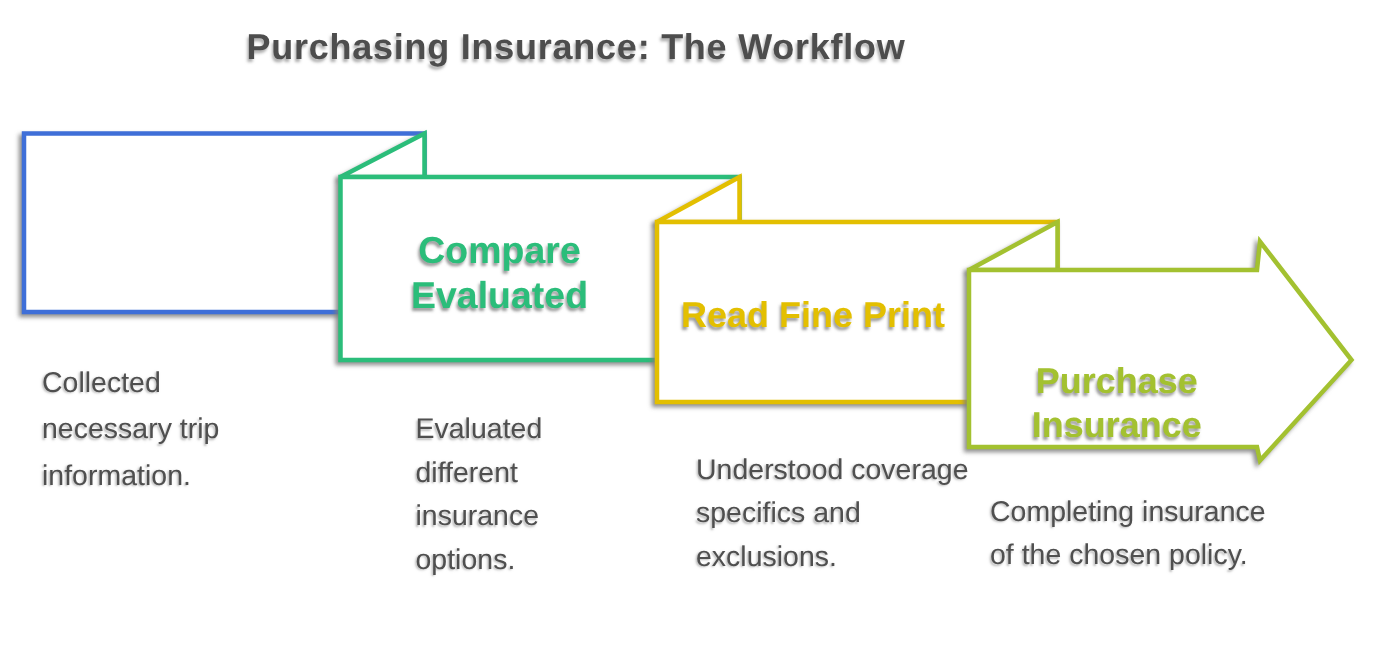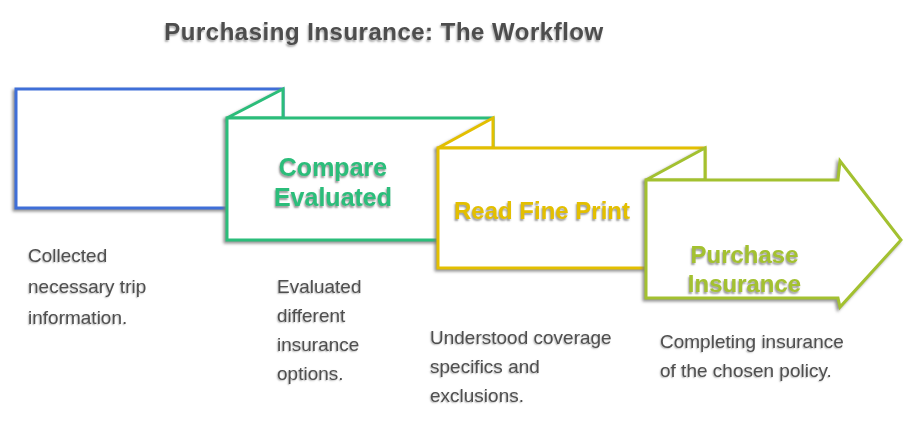--- a/index.html
+++ b/index.html
@@ -19,21 +19,21 @@
   .step-label.l1{left:18px;top:118px;width:190px;}
   .step-label.l2{left:238px;top:152px;width:190px;}
   .step-label.l3{left:438px;top:196px;width:208px;font-size:24px;}
   .step-label.l4{left:646px;top:212px;width:197px;font-size:24px;line-height:29px;}
   .step-desc{
     position:absolute;color:#4f4f4f;font-weight:normal;font-size:19px;line-height:30px;
     text-shadow:-1px 1px 1.5px rgba(130,130,130,.55);
   }
   .step-desc.d1{left:28px;top:240px;width:170px;line-height:31px;}
   .step-desc.d2{left:240px;top:272px;width:125px;line-height:29px;margin-left:37px;}
-  .step-desc.d3{left:430px;top:299px;width:195px;line-height:29px;margin-top:24px;}
+  .step-desc.d3{left:464px;top:299px;width:195px;line-height:29px;}
   .step-desc.d4{left:660px;top:327px;width:195px;line-height:29px;}
 </style>
 </head>
 <body>
 
 <div class="canvas">
 
   <div class="diagram-title">Purchasing Insurance: The Workflow</div>
 
   <svg class="shapes" width="918" height="435" viewBox="0 0 918 435">

